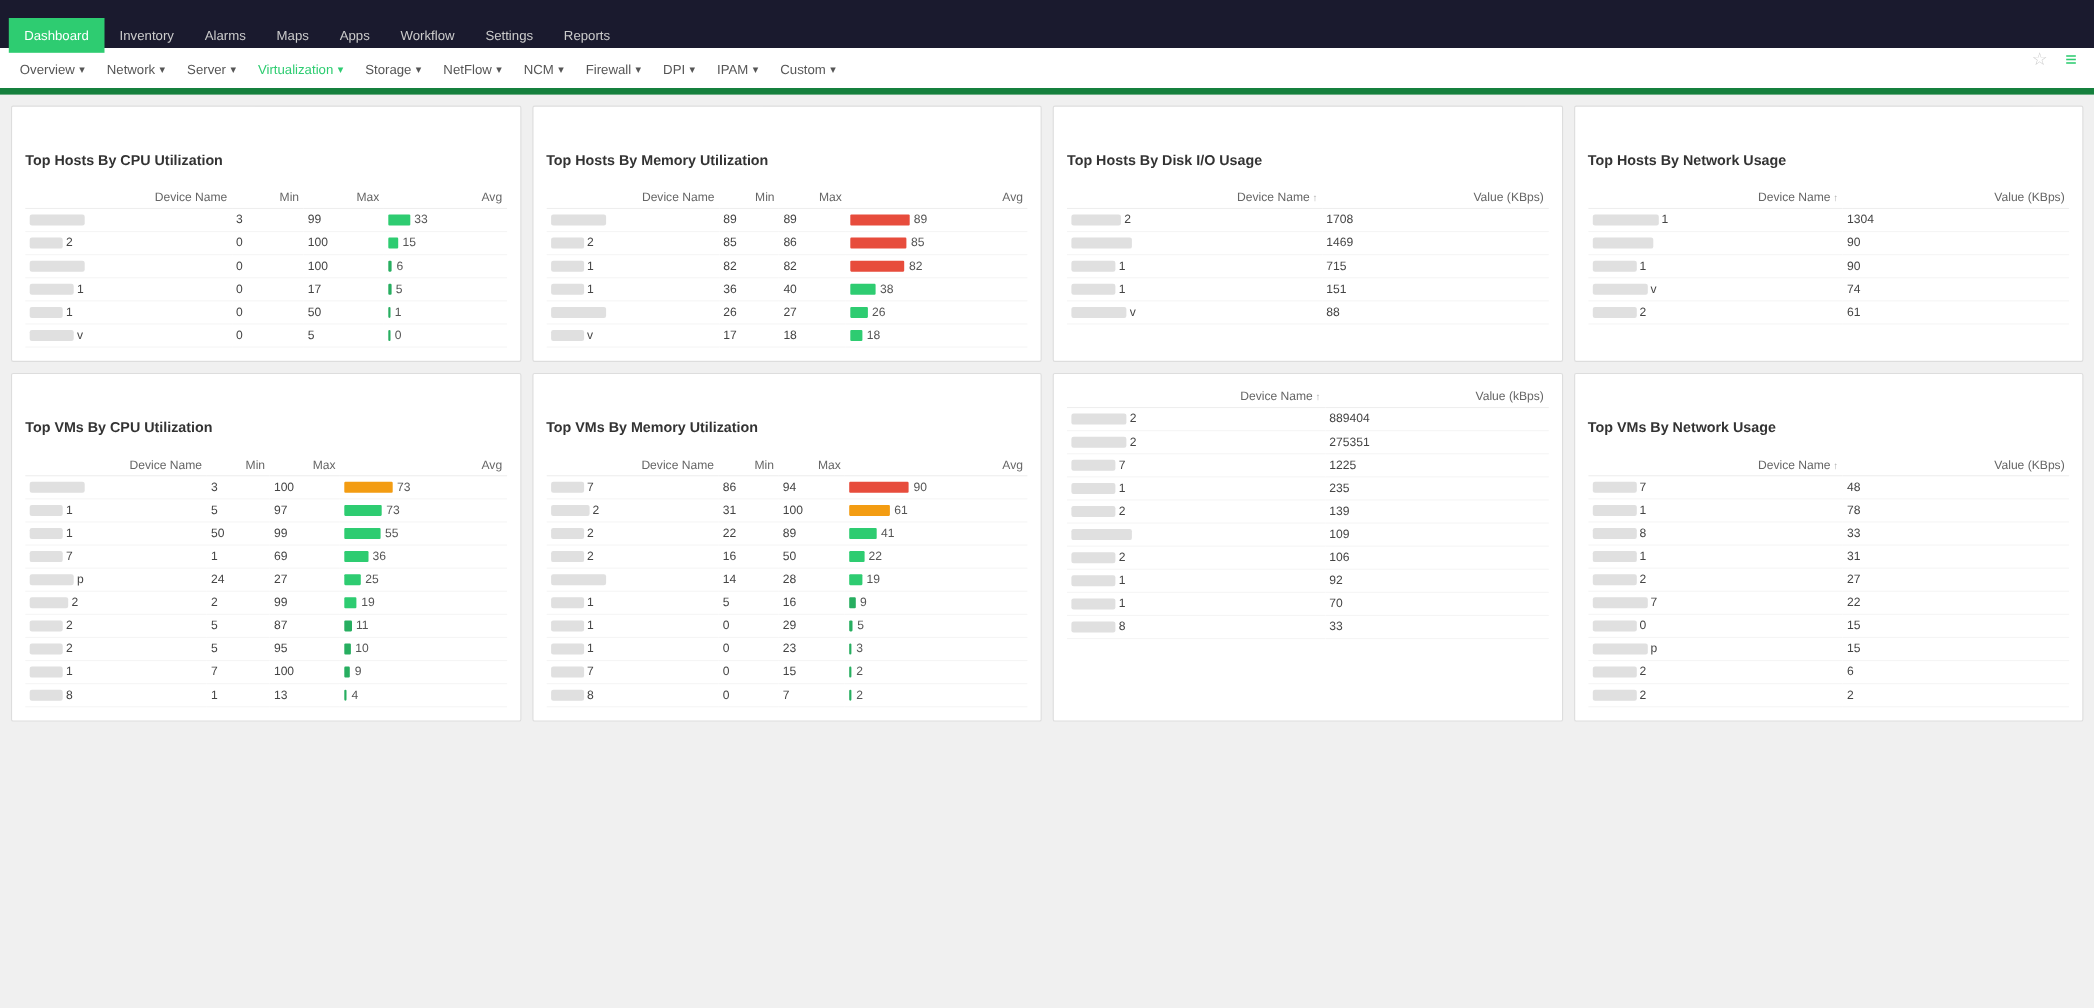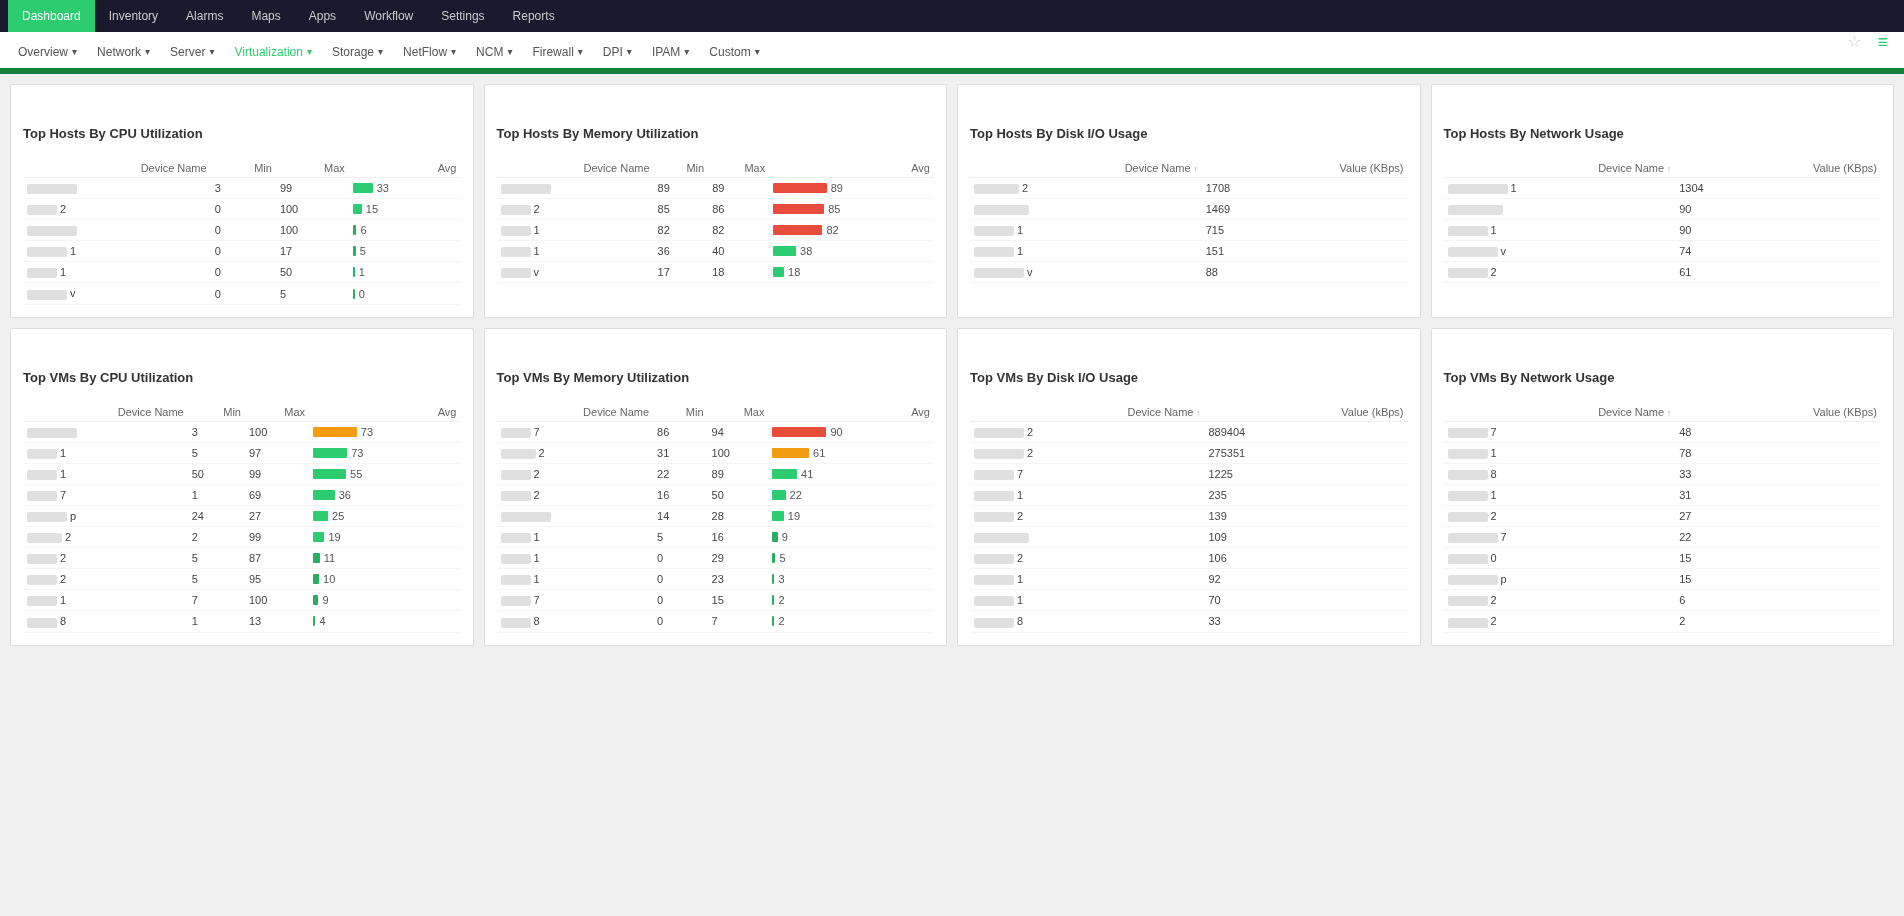--- a/index.html
+++ b/index.html
@@ -2,23 +2,23 @@
 <html><head>
   <meta charset="utf-8">
   <style>
     * { box-sizing: border-box; margin: 0; padding: 0; }
     body { font-family: Arial, sans-serif; font-size: 12px; background: #f0f0f0; color: #333; }
 
     
     .top-nav {
       background: #1a1a2e;
       display: flex;
-      align-items: flex-end;
-      height: 32px;
-      padding: 0 8px;
+      align-items: flex-start;
+      height: 44px;
+      padding: 16px 8px;
     }
     .top-nav-item {
       color: #ccc;
       padding: 0 14px;
       height: 32px;
       display: flex;
       align-items: center;
       font-size: 12px;
       cursor: pointer;
     }
@@ -350,20 +350,31 @@
             <td>36</td>
             <td>40</td>
             <td>
               <div class="bar-container">
                 <span class="bar bar-green" style="width: 22.8px;"></span>
                 <span class="value-num">38</span>
               </div>
             </td>
           </tr>
           <tr>
+            <td><span class="device-placeholder" style="width: 50px;"></span></td>
+            <td>26</td>
+            <td>27</td>
+            <td>
+              <div class="bar-container">
+                <span class="bar bar-green" style="width: 15.6px;"></span>
+                <span class="value-num">26</span>
+              </div>
+            </td>
+          </tr>
+          <tr>
             <td><span class="device-placeholder" style="width: 30px;"></span><span> v</span></td>
             <td>17</td>
             <td>18</td>
             <td>
               <div class="bar-container">
                 <span class="bar bar-green" style="width: 10.8px;"></span>
                 <span class="value-num">18</span>
               </div>
             </td>
           </tr>
@@ -685,21 +696,20 @@
                 <span class="bar bar-green-small" style="width: 2px;"></span>
                 <span class="value-num">2</span>
               </div>
             </td>
           </tr>
         </tbody>
     </table>
   </div>
 
   <div class="widget">
-    <div class="widget-title">Top VMs By Disk I/O Usage</div>
     <table>
       <thead>
         <tr>
           <th class="sortable">Device Name</th>
           <th>Value (kBps)</th>
         </tr>
       </thead>
       <tbody id="topVMsDiskIO-body">
           <tr>
             <td><span class="device-placeholder" style="width: 50px;"></span><span> 2</span></td>

